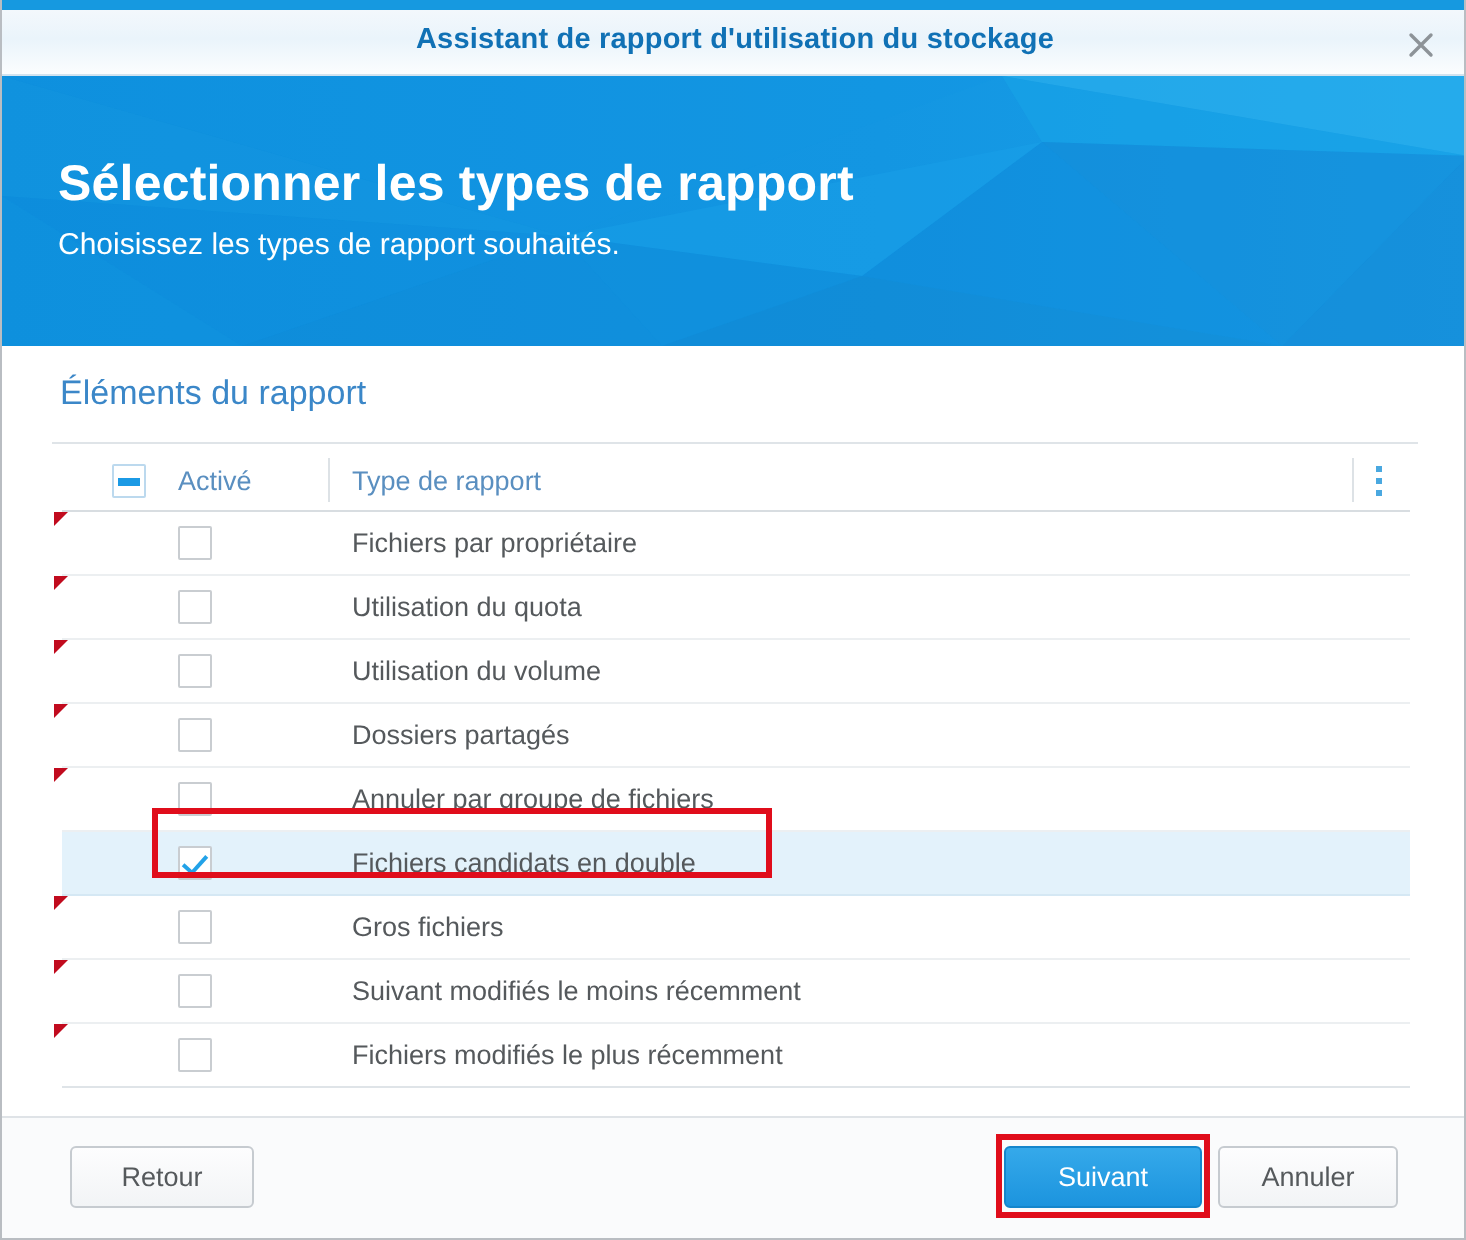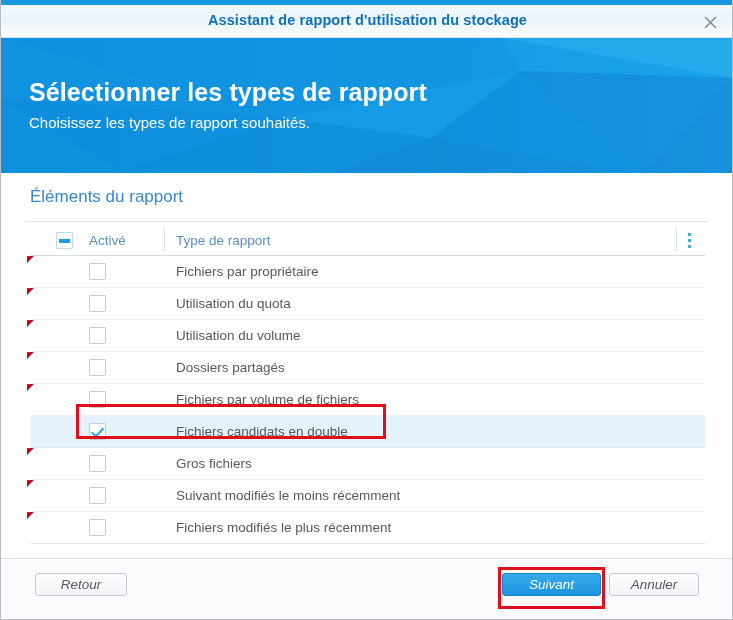--- a/index.html
+++ b/index.html
@@ -307,31 +307,30 @@
     top: 558px;
     width: 733px;
     height: 61px;
     background: #fafbfc;
     border-top: 1px solid #dfe3e7;
     box-sizing: border-box;
   }
   .btn {
     position: absolute;
     top: 14px;
-    height: 23px;
+    height: 31px;
     box-sizing: border-box;
     border-radius: 3px;
     font-size: 13.5px;
     font-family: "Liberation Sans", sans-serif;
     cursor: pointer;
     display: flex;
     align-items: center;
     justify-content: center;
     padding: 0;
-    font-style: italic;
   }
   .btn-default {
     background: linear-gradient(to bottom, #fdfdfe 0%, #f2f4f6 100%);
     border: 1px solid #c6cbd0;
     color: #55595c;
   }
   .btn-primary {
     background: linear-gradient(to bottom, #35a9ea 0%, #1c94de 100%);
     border: 1px solid #1486cc;
     color: #ffffff;
@@ -424,21 +423,21 @@
             <span class="row-label">Utilisation du volume</span>
           </div>
           <div class="row">
             <span class="row-flag"></span>
             <span class="cb row-cb"></span>
             <span class="row-label">Dossiers partagés</span>
           </div>
           <div class="row">
             <span class="row-flag"></span>
             <span class="cb row-cb"></span>
-            <span class="row-label">Fichiers par volume de fichiers</span>
+            <span class="row-label">Annuler par groupe de fichiers</span>
           </div>
           <div class="row selected">
             <span class="cb row-cb checked"></span>
             <span class="row-label">Fichiers candidats en double</span>
           </div>
           <div class="row">
             <span class="row-flag"></span>
             <span class="cb row-cb"></span>
             <span class="row-label">Gros fichiers</span>
           </div>

